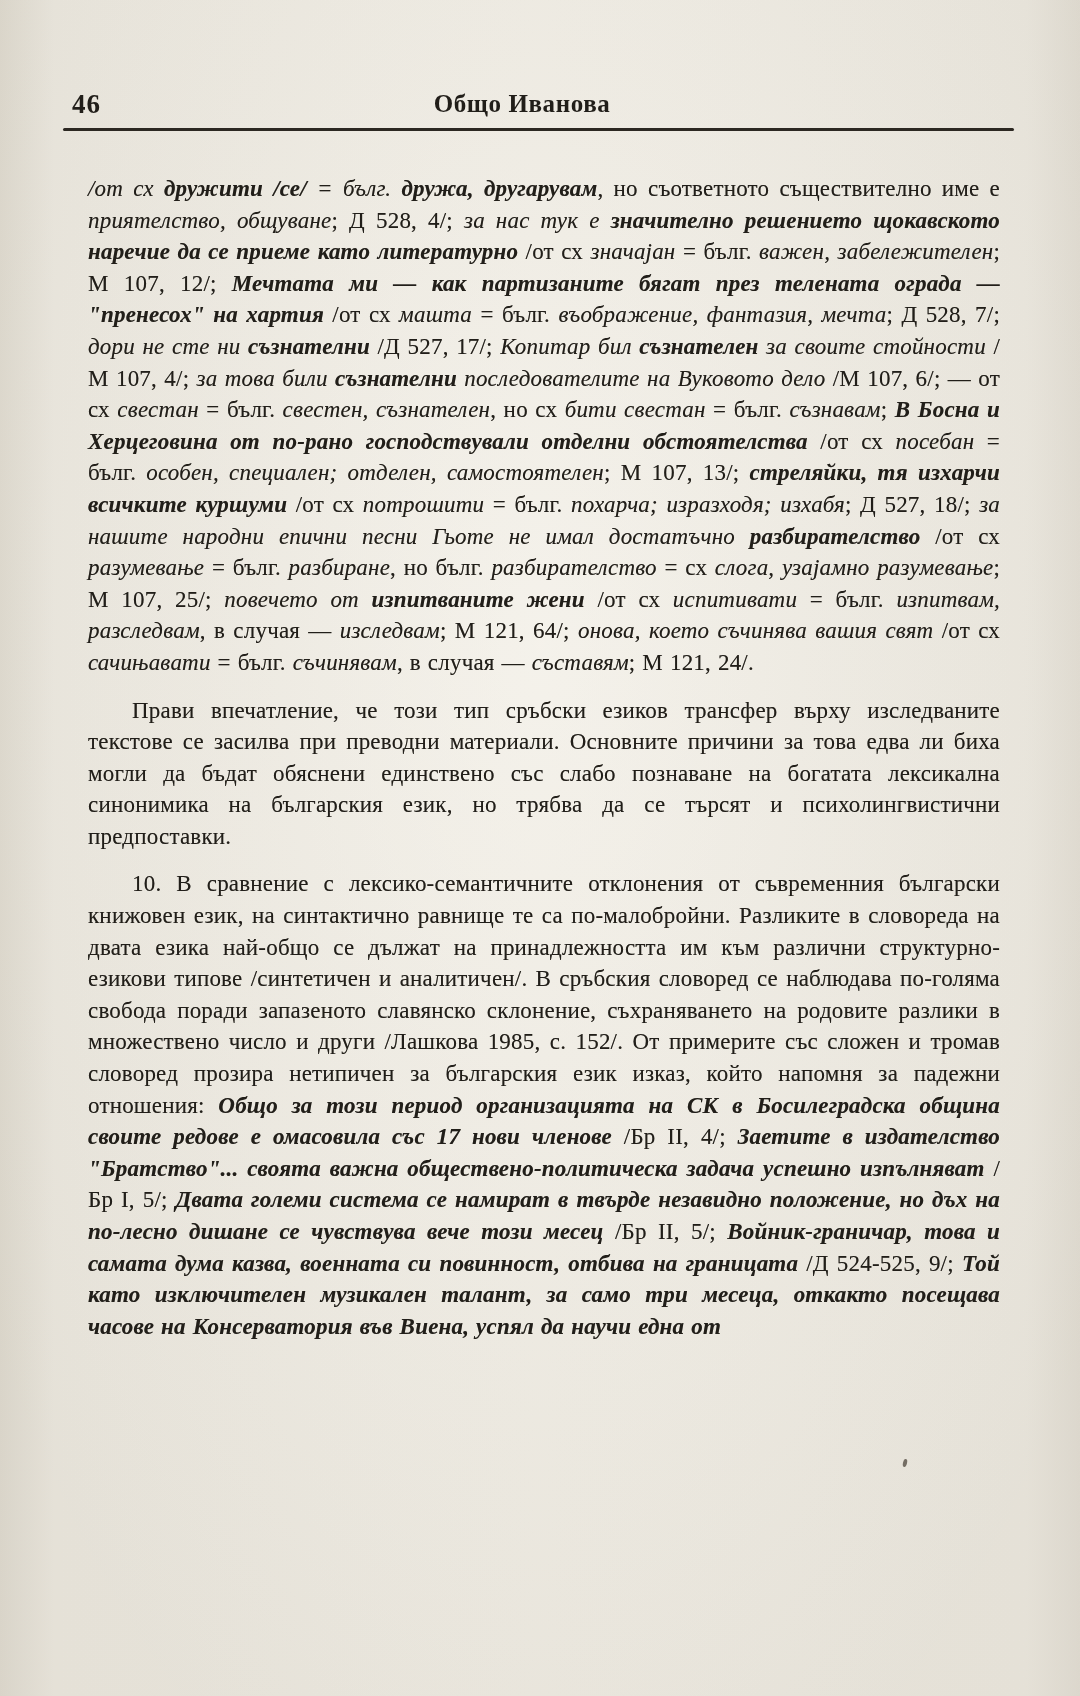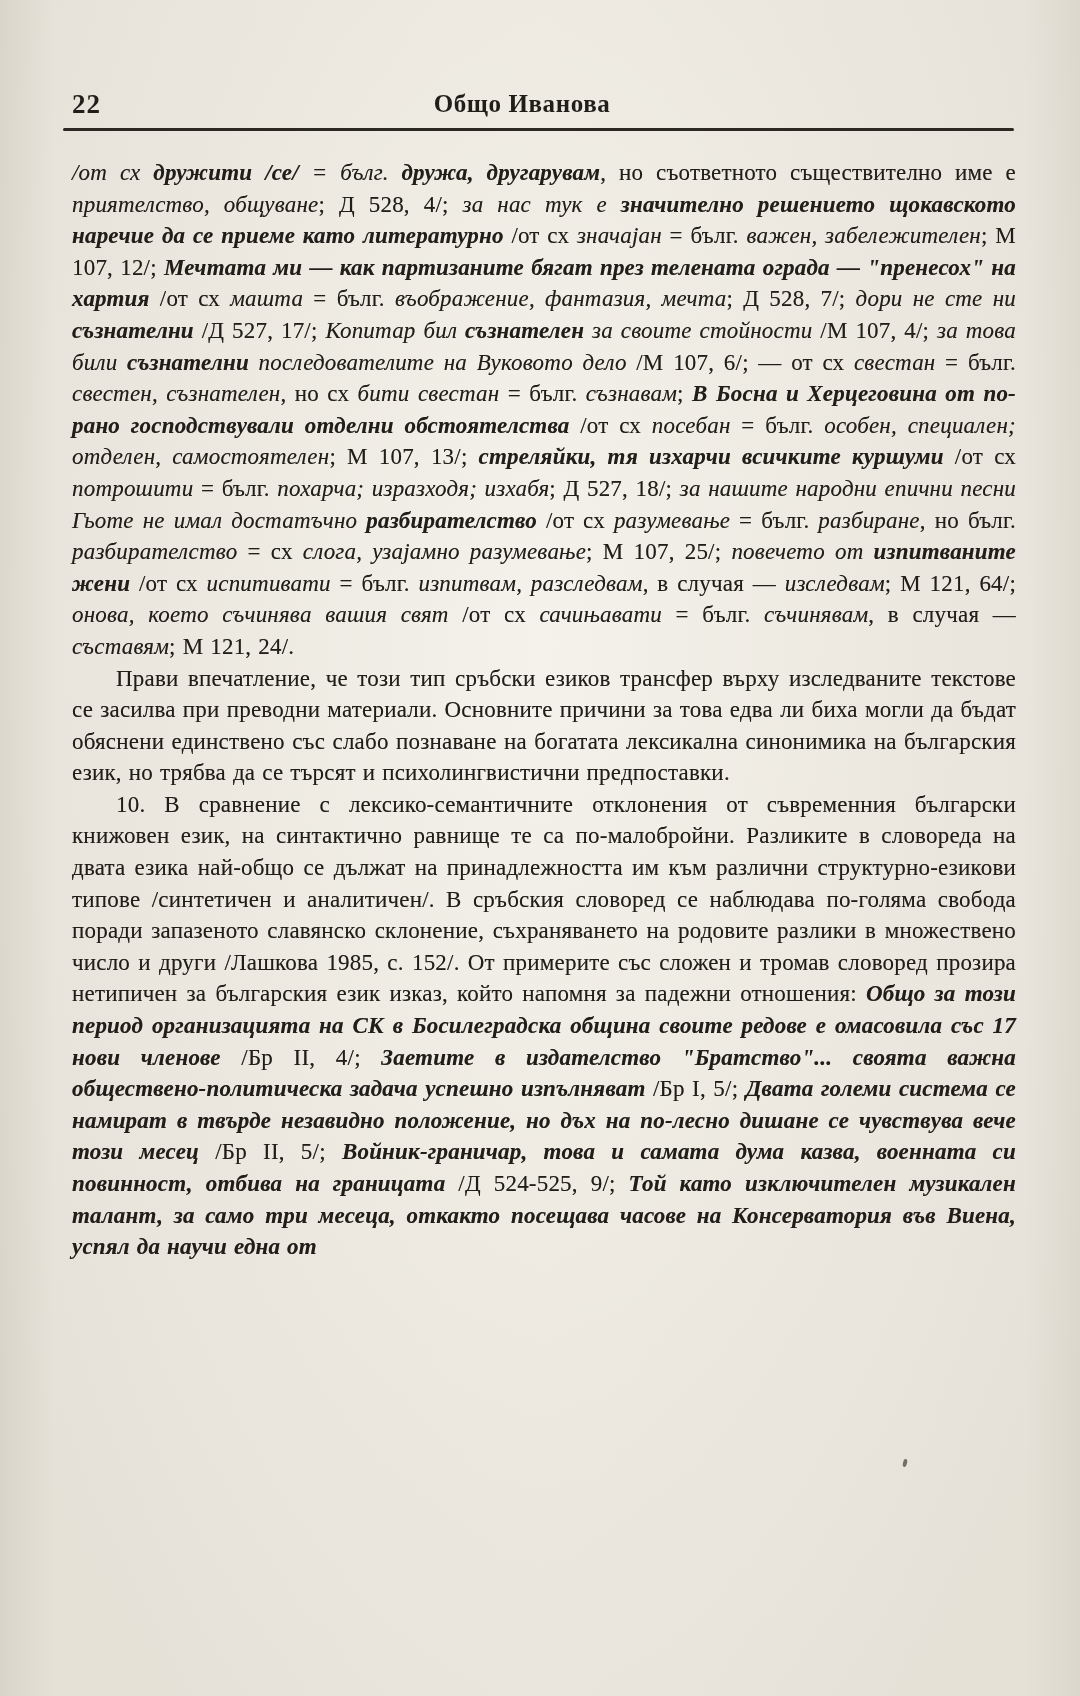--- a/index.html
+++ b/index.html
@@ -58,21 +58,21 @@
     top: 157px;
     left: 72px;
     right: 64px;
     font-size: 23px;
     line-height: 31.6px;
     text-align: justify;
     letter-spacing: 0.2px;
     word-spacing: 1px;
     text-shadow: 0 0 0.4px rgba(33,30,25,0.45);
   }
-  .para { margin: 0; }
+  .para { margin: 16px; }
   .para.indent { text-indent: 44px; }
   .run-r  { font-style: normal; font-weight: normal; }
   .run-i  { font-style: italic; font-weight: normal; }
   .run-bi { font-style: italic; font-weight: bold; }
   .scan-speck {
     position: absolute;
     left: 903px;
     top: 1459px;
     width: 4px;
     height: 8px;
@@ -81,21 +81,21 @@
     transform: rotate(14deg);
     opacity: 0.8;
   }
 </style>
 </head>
 <body>
 
 <div class="page">
 
   <header class="page-header">
-    <span class="page-number">22</span>
+    <span class="page-number">46</span>
     <span class="running-header">Общо Иванова</span>
   </header>
 
   <div class="header-rule"></div>
 
   <main class="body-text">
       <p class="para"><span class="run-i">/от сх </span><span class="run-bi">дружити /се/</span><span class="run-i"> = бълг. </span><span class="run-bi">дружа, другарувам</span><span class="run-r">, но съответното съществително име е </span><span class="run-i">приятелство, общуване</span><span class="run-r">; Д 528, 4/; </span><span class="run-i">за нас тук е </span><span class="run-bi">значително решението щокавското наречие да се приеме като литературно</span><span class="run-r"> /от сх </span><span class="run-i">значајан</span><span class="run-r"> = бълг. </span><span class="run-i">важен, забележителен</span><span class="run-r">; М 107, 12/; </span><span class="run-bi">Мечтата ми — как партизаните бягат през телената ограда — "пренесох" на хартия</span><span class="run-r"> /от сх </span><span class="run-i">машта</span><span class="run-r"> = бълг. </span><span class="run-i">въображение, фантазия, мечта</span><span class="run-r">; Д 528, 7/; </span><span class="run-i">дори не сте ни </span><span class="run-bi">съзнателни</span><span class="run-r"> /Д 527, 17/; </span><span class="run-i">Копитар бил </span><span class="run-bi">съзнателен</span><span class="run-i"> за своите стойности</span><span class="run-r"> /М 107, 4/; </span><span class="run-i">за това били </span><span class="run-bi">съзнателни</span><span class="run-i"> последователите на Вуковото дело</span><span class="run-r"> /М 107, 6/; — от сх </span><span class="run-i">свестан</span><span class="run-r"> = бълг. </span><span class="run-i">свестен, съзнателен</span><span class="run-r">, но сх </span><span class="run-i">бити свестан</span><span class="run-r"> = бълг. </span><span class="run-i">съзнавам</span><span class="run-r">; </span><span class="run-bi">В Босна и Херцеговина от по-рано господствували отделни обстоятелства</span><span class="run-r"> /от сх </span><span class="run-i">посебан</span><span class="run-r"> = бълг. </span><span class="run-i">особен, специален; отделен, самостоятелен</span><span class="run-r">; М 107, 13/; </span><span class="run-bi">стреляйки, тя изхарчи всичките куршуми</span><span class="run-r"> /от сх </span><span class="run-i">потрошити</span><span class="run-r"> = бълг. </span><span class="run-i">похарча; изразходя; изхабя</span><span class="run-r">; Д 527, 18/; </span><span class="run-i">за нашите народни епични песни Гьоте не имал достатъчно </span><span class="run-bi">разбирателство</span><span class="run-r"> /от сх </span><span class="run-i">разумевање</span><span class="run-r"> = бълг. </span><span class="run-i">разбиране</span><span class="run-r">, но бълг. </span><span class="run-i">разбирателство</span><span class="run-r"> = сх </span><span class="run-i">слога, узајамно разумевање</span><span class="run-r">; М 107, 25/; </span><span class="run-i">повечето от </span><span class="run-bi">изпитваните жени</span><span class="run-r"> /от сх </span><span class="run-i">испитивати</span><span class="run-r"> = бълг. </span><span class="run-i">изпитвам, разследвам</span><span class="run-r">, в случая — </span><span class="run-i">изследвам</span><span class="run-r">; М 121, 64/; </span><span class="run-i">онова, което съчинява вашия свят</span><span class="run-r"> /от сх </span><span class="run-i">сачињавати</span><span class="run-r"> = бълг. </span><span class="run-i">съчинявам</span><span class="run-r">, в случая — </span><span class="run-i">съставям</span><span class="run-r">; М 121, 24/.</span></p>
       <p class="para indent"><span class="run-r">Прави впечатление, че този тип сръбски езиков трансфер върху изследваните текстове се засилва при преводни материали. Основните причини за това едва ли биха могли да бъдат обяснени единствено със слабо познаване на богатата лексикална синонимика на българския език, но трябва да се търсят и психолингвистични предпоставки.</span></p>
       <p class="para indent"><span class="run-r">10. В сравнение с лексико-семантичните отклонения от съвременния български книжовен език, на синтактично равнище те са по-малобройни. Разликите в словореда на двата езика най-общо се дължат на принадлежността им към различни структурно-езикови типове /синтетичен и аналитичен/. В сръбския словоред се наблюдава по-голяма свобода поради запазеното славянско склонение, съхраняването на родовите разлики в множествено число и други /Лашкова 1985, с. 152/. От примерите със сложен и тромав словоред прозира нетипичен за българския език изказ, който напомня за падежни отношения: </span><span class="run-bi">Общо за този период организацията на СК в Босилеградска община своите редове е омасовила със 17 нови членове</span><span class="run-r"> /Бр II, 4/; </span><span class="run-bi">Заетите в издателство "Братство"... своята важна обществено-политическа задача успешно изпълняват</span><span class="run-r"> /Бр I, 5/; </span><span class="run-bi">Двата големи система се намират в твърде незавидно положение, но дъх на по-лесно дишане се чувствува вече този месец</span><span class="run-r"> /Бр II, 5/; </span><span class="run-bi">Войник-граничар, това и самата дума казва, военната си повинност, отбива на границата</span><span class="run-r"> /Д 524-525, 9/; </span><span class="run-bi">Той като изключителен музикален талант, за само три месеца, откакто посещава часове на Консерватория във Виена, успял да научи една от</span></p>
     </main>

